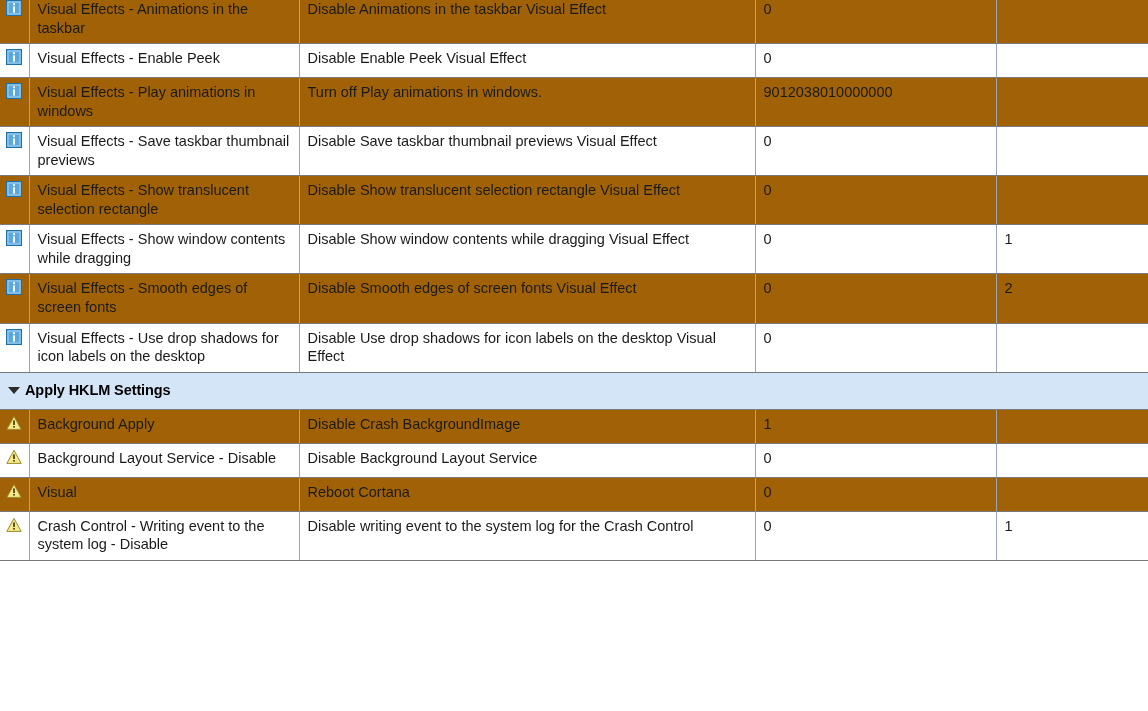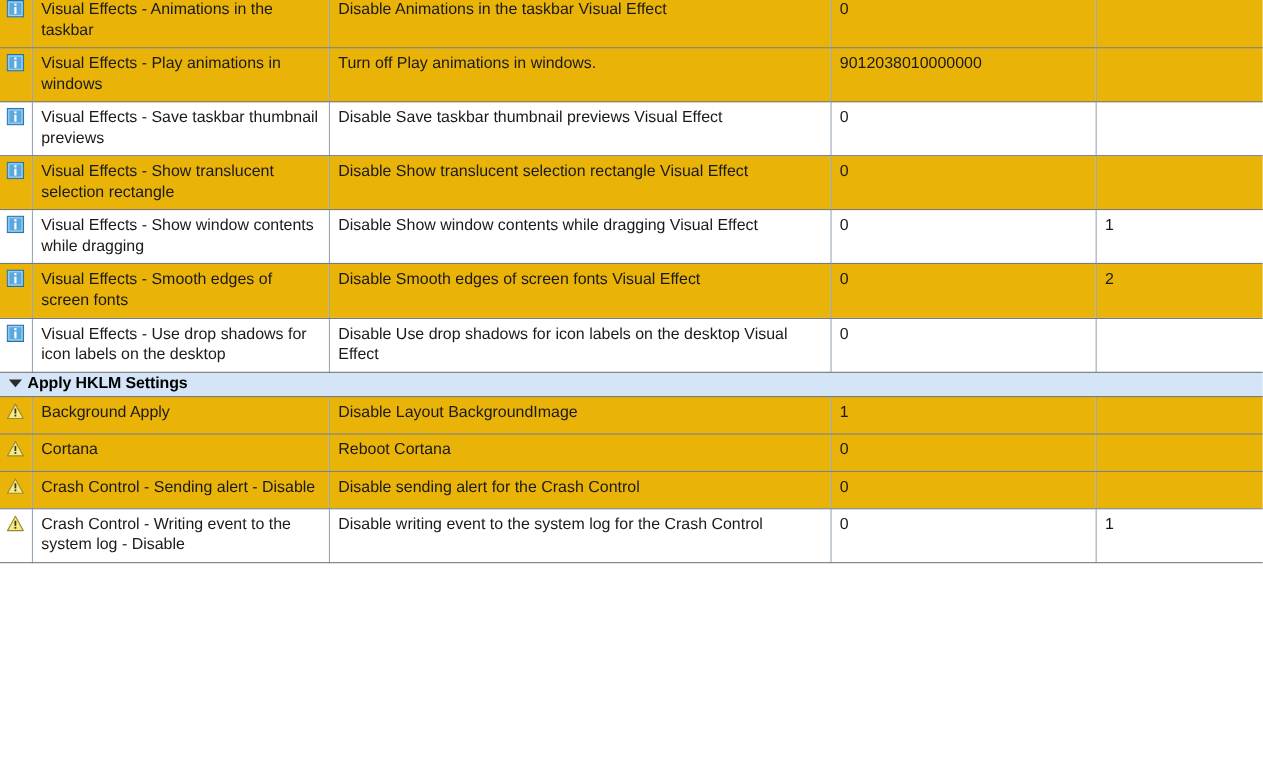--- a/index.html
+++ b/index.html
@@ -41,37 +41,37 @@
   tr.data-row > td.icon-cell {
     border-right: 1px solid #9aa7b4;
     padding: 5px 0 0 0;
     text-align: center;
     vertical-align: top;
   }
   tr.data-row > td.last-cell {
     border-right: none;
   }
 
-  tr.row-alt > td { background: #eab308; }
+  tr.row-alt > td { background: #a16207; }
   tr.row-plain > td { background: #ffffff; }
 
   
   tr.row-clipped > td {
     padding-top: 0;
     height: 36px;
   }
   tr.row-clipped > td.icon-cell { padding-top: 0; }
 
   
   tr.group-row > td {
     background: #d3e5f6;
     border-bottom: 1px solid #7a7a7a;
     border-top: 1px solid #7a7a7a;
     padding: 2px 4px 3px 6px;
-    height: 22px;
+    height: 37px;
     box-sizing: border-box;
   }
   .group-inner {
     display: flex;
     align-items: center;
     gap: 2px;
   }
   .group-label {
     font-weight: bold;
     font-size: 14.5px;
@@ -117,20 +117,32 @@
               <rect x="0.5" y="0.5" width="15" height="15" fill="#5aa8dd" stroke="#1f6fa8"></rect>
               <rect x="2" y="2" width="12" height="12" fill="none" stroke="#a9d4ef"></rect>
               <rect x="7" y="3.2" width="2" height="2" fill="#ffffff"></rect>
               <rect x="7" y="6.4" width="2" height="6.2" fill="#ffffff"></rect>
             </svg></span></td>
         <td>Visual Effects - Animations in the taskbar</td>
         <td>Disable Animations in the taskbar Visual Effect</td>
         <td><span class="val">0</span></td>
         <td class="last-cell"><span class="val"></span></td>
       </tr>
+      <tr class="data-row row-plain">
+        <td class="icon-cell"><span class="ico"><svg width="16" height="16" viewBox="0 0 16 16">
+              <rect x="0.5" y="0.5" width="15" height="15" fill="#5aa8dd" stroke="#1f6fa8"></rect>
+              <rect x="2" y="2" width="12" height="12" fill="none" stroke="#a9d4ef"></rect>
+              <rect x="7" y="3.2" width="2" height="2" fill="#ffffff"></rect>
+              <rect x="7" y="6.4" width="2" height="6.2" fill="#ffffff"></rect>
+            </svg></span></td>
+        <td>Visual Effects - Enable Peek</td>
+        <td>Disable Enable Peek Visual Effect</td>
+        <td><span class="val">0</span></td>
+        <td class="last-cell"><span class="val"></span></td>
+      </tr>
       <tr class="data-row row-alt">
         <td class="icon-cell"><span class="ico"><svg width="16" height="16" viewBox="0 0 16 16">
               <rect x="0.5" y="0.5" width="15" height="15" fill="#5aa8dd" stroke="#1f6fa8"></rect>
               <rect x="2" y="2" width="12" height="12" fill="none" stroke="#a9d4ef"></rect>
               <rect x="7" y="3.2" width="2" height="2" fill="#ffffff"></rect>
               <rect x="7" y="6.4" width="2" height="6.2" fill="#ffffff"></rect>
             </svg></span></td>
         <td>Visual Effects - Play animations in windows</td>
         <td>Turn off Play animations in windows.</td>
         <td><span class="val">9012038010000000</span></td>
@@ -204,43 +216,43 @@
           </div>
         </td>
       </tr>
       <tr class="data-row row-alt">
         <td class="icon-cell"><span class="ico"><svg width="16" height="16" viewBox="0 0 16 16">
               <path d="M8 1.4 L15.2 14.4 L0.8 14.4 Z" fill="#f6e98a" stroke="#9a8b2a" stroke-width="1" stroke-linejoin="round"></path>
               <rect x="7.2" y="5.4" width="1.6" height="4.6" fill="#3a3208"></rect>
               <rect x="7.2" y="11" width="1.6" height="1.6" fill="#3a3208"></rect>
             </svg></span></td>
         <td>Background Apply</td>
-        <td>Disable Layout BackgroundImage</td>
+        <td>Disable Crash BackgroundImage</td>
         <td><span class="val">1</span></td>
         <td class="last-cell"><span class="val"></span></td>
       </tr>
-      <tr class="data-row row-alt">
-        <td class="icon-cell"><span class="ico"><svg width="16" height="16" viewBox="0 0 16 16">
-              <path d="M8 1.4 L15.2 14.4 L0.8 14.4 Z" fill="#f6e98a" stroke="#9a8b2a" stroke-width="1" stroke-linejoin="round"></path>
-              <rect x="7.2" y="5.4" width="1.6" height="4.6" fill="#3a3208"></rect>
-              <rect x="7.2" y="11" width="1.6" height="1.6" fill="#3a3208"></rect>
-            </svg></span></td>
-        <td>Cortana</td>
+      <tr class="data-row row-plain">
+        <td class="icon-cell"><span class="ico"><svg width="16" height="16" viewBox="0 0 16 16">
+              <path d="M8 1.4 L15.2 14.4 L0.8 14.4 Z" fill="#f6e98a" stroke="#9a8b2a" stroke-width="1" stroke-linejoin="round"></path>
+              <rect x="7.2" y="5.4" width="1.6" height="4.6" fill="#3a3208"></rect>
+              <rect x="7.2" y="11" width="1.6" height="1.6" fill="#3a3208"></rect>
+            </svg></span></td>
+        <td>Background Layout Service - Disable</td>
+        <td>Disable Background Layout Service</td>
+        <td><span class="val">0</span></td>
+        <td class="last-cell"><span class="val"></span></td>
+      </tr>
+      <tr class="data-row row-alt">
+        <td class="icon-cell"><span class="ico"><svg width="16" height="16" viewBox="0 0 16 16">
+              <path d="M8 1.4 L15.2 14.4 L0.8 14.4 Z" fill="#f6e98a" stroke="#9a8b2a" stroke-width="1" stroke-linejoin="round"></path>
+              <rect x="7.2" y="5.4" width="1.6" height="4.6" fill="#3a3208"></rect>
+              <rect x="7.2" y="11" width="1.6" height="1.6" fill="#3a3208"></rect>
+            </svg></span></td>
+        <td>Visual</td>
         <td>Reboot Cortana</td>
-        <td><span class="val">0</span></td>
-        <td class="last-cell"><span class="val"></span></td>
-      </tr>
-      <tr class="data-row row-alt">
-        <td class="icon-cell"><span class="ico"><svg width="16" height="16" viewBox="0 0 16 16">
-              <path d="M8 1.4 L15.2 14.4 L0.8 14.4 Z" fill="#f6e98a" stroke="#9a8b2a" stroke-width="1" stroke-linejoin="round"></path>
-              <rect x="7.2" y="5.4" width="1.6" height="4.6" fill="#3a3208"></rect>
-              <rect x="7.2" y="11" width="1.6" height="1.6" fill="#3a3208"></rect>
-            </svg></span></td>
-        <td>Crash Control - Sending alert - Disable</td>
-        <td>Disable sending alert for the Crash Control</td>
         <td><span class="val">0</span></td>
         <td class="last-cell"><span class="val"></span></td>
       </tr>
       <tr class="data-row row-plain">
         <td class="icon-cell"><span class="ico"><svg width="16" height="16" viewBox="0 0 16 16">
               <path d="M8 1.4 L15.2 14.4 L0.8 14.4 Z" fill="#f6e98a" stroke="#9a8b2a" stroke-width="1" stroke-linejoin="round"></path>
               <rect x="7.2" y="5.4" width="1.6" height="4.6" fill="#3a3208"></rect>
               <rect x="7.2" y="11" width="1.6" height="1.6" fill="#3a3208"></rect>
             </svg></span></td>
         <td>Crash Control - Writing event to the system log - Disable</td>

